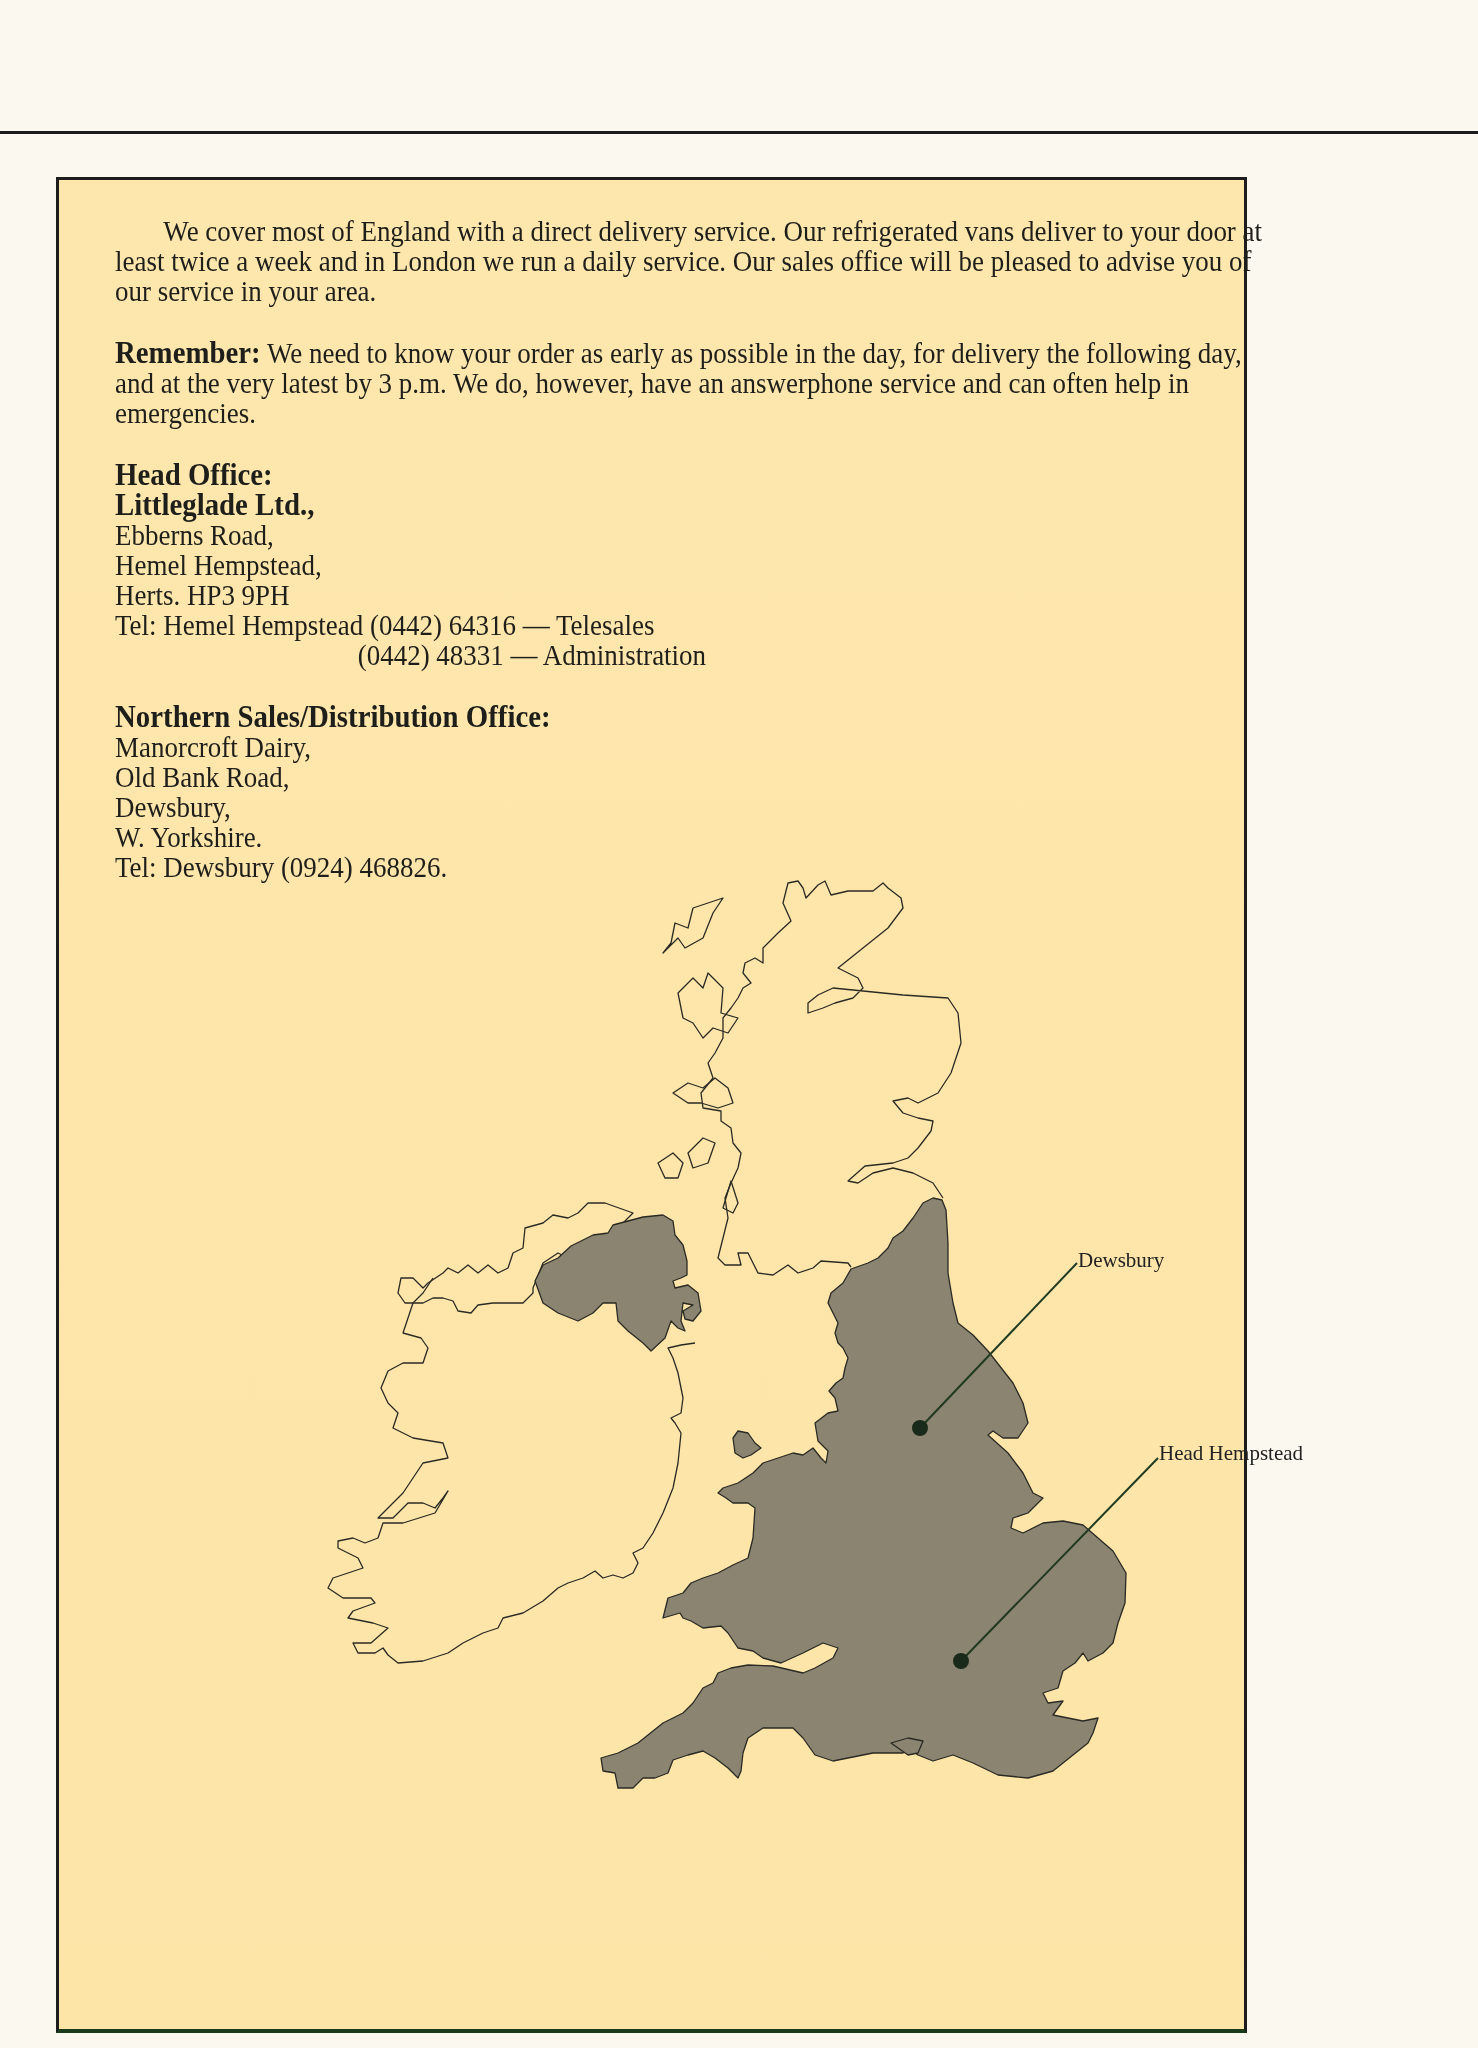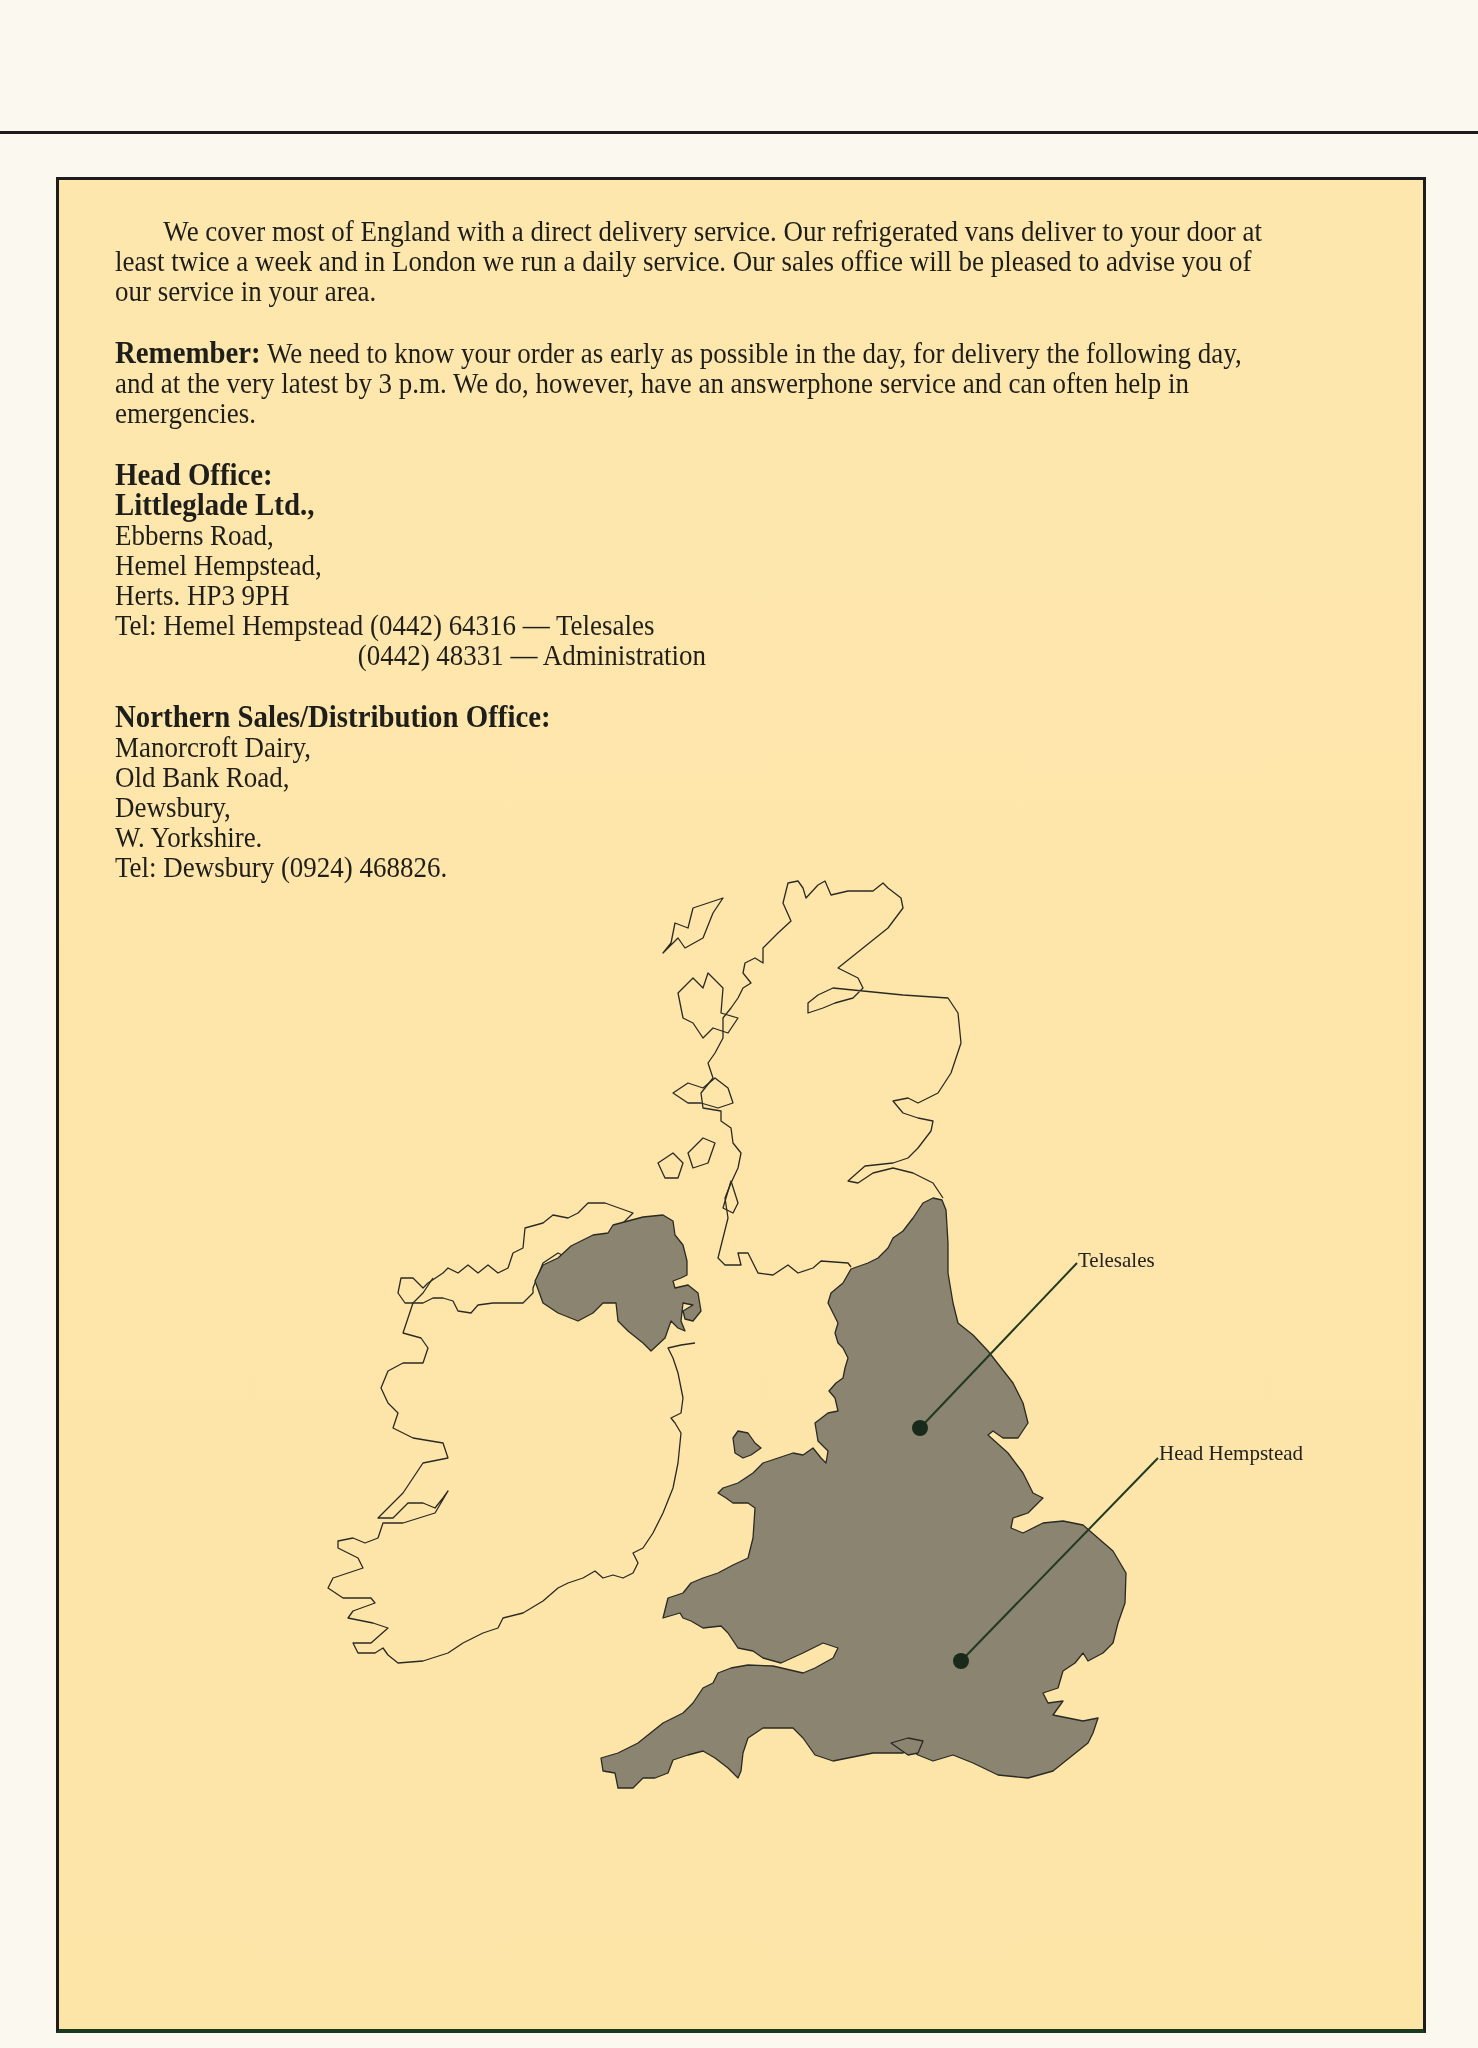--- a/index.html
+++ b/index.html
@@ -7,21 +7,21 @@
     width: 1478px; height: 2048px; position: relative; overflow: hidden;
     background: #fbf8ef;
     font-family: "Liberation Serif", "DejaVu Serif", serif;
     color: #1e1e1a;
   }
   .top-rule {
     position: absolute; left: 0; top: 131px; width: 1478px; height: 3px;
     background: #1c1c1c;
   }
   .panel {
-    position: absolute; left: 56px; top: 177px; width: 1370px; height: 1856px;
+    position: absolute; left: 56px; top: 177px; width: 1191px; height: 1856px;
     box-sizing: border-box;
     border: 3px solid #1d1d1d;
     border-bottom: 4px solid #1a3a1c;
     background: linear-gradient(180deg, #fde7ad 0%, #fee6ab 40%, #fde5a8 100%);
   }
   .text-block {
     position: absolute; left: 56px; top: 36px; width: 1260px;
     font-size: 29px; line-height: 30px;
     transform: scaleX(0.93); transform-origin: left top;
   }
@@ -147,17 +147,17 @@
 
         <path fill="#8a8470" d="M 888 1740 L 905 1735 L 920 1738 L 915 1750 L 905 1752 Z"></path>
 
         <line x1="917" y1="1425" x2="1074" y2="1260" stroke="#1f3a20" stroke-width="2"></line>
         <line x1="958" y1="1658" x2="1155" y2="1455" stroke="#1f3a20" stroke-width="2"></line>
 
         <circle cx="917" cy="1425" r="8" fill="#1a2a1a" stroke="none"></circle>
         <circle cx="958" cy="1658" r="8" fill="#1a2a1a" stroke="none"></circle>
       </g>
     </svg>
-    <div class="map-label" style="left:1019px; top:1068px;">Telesales</div>
+    <div class="map-label" style="left:1019px; top:1068px;">Dewsbury</div>
     <div class="map-label" style="left:1100px; top:1261px;">Head Hempstead</div>
   </div>
 
 </div>
 
 </body></html>

